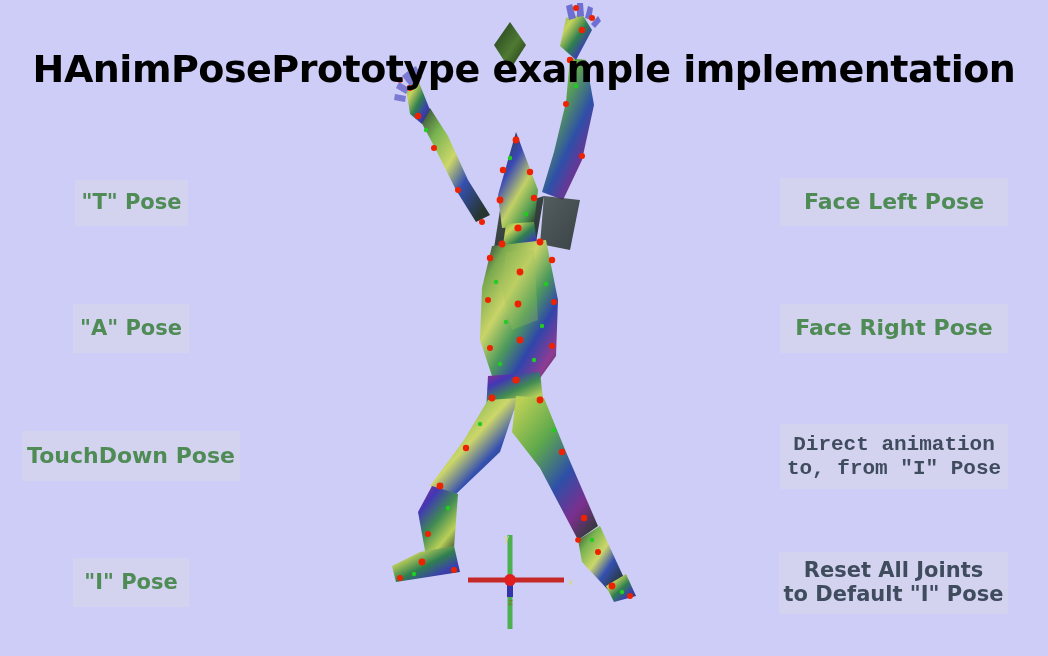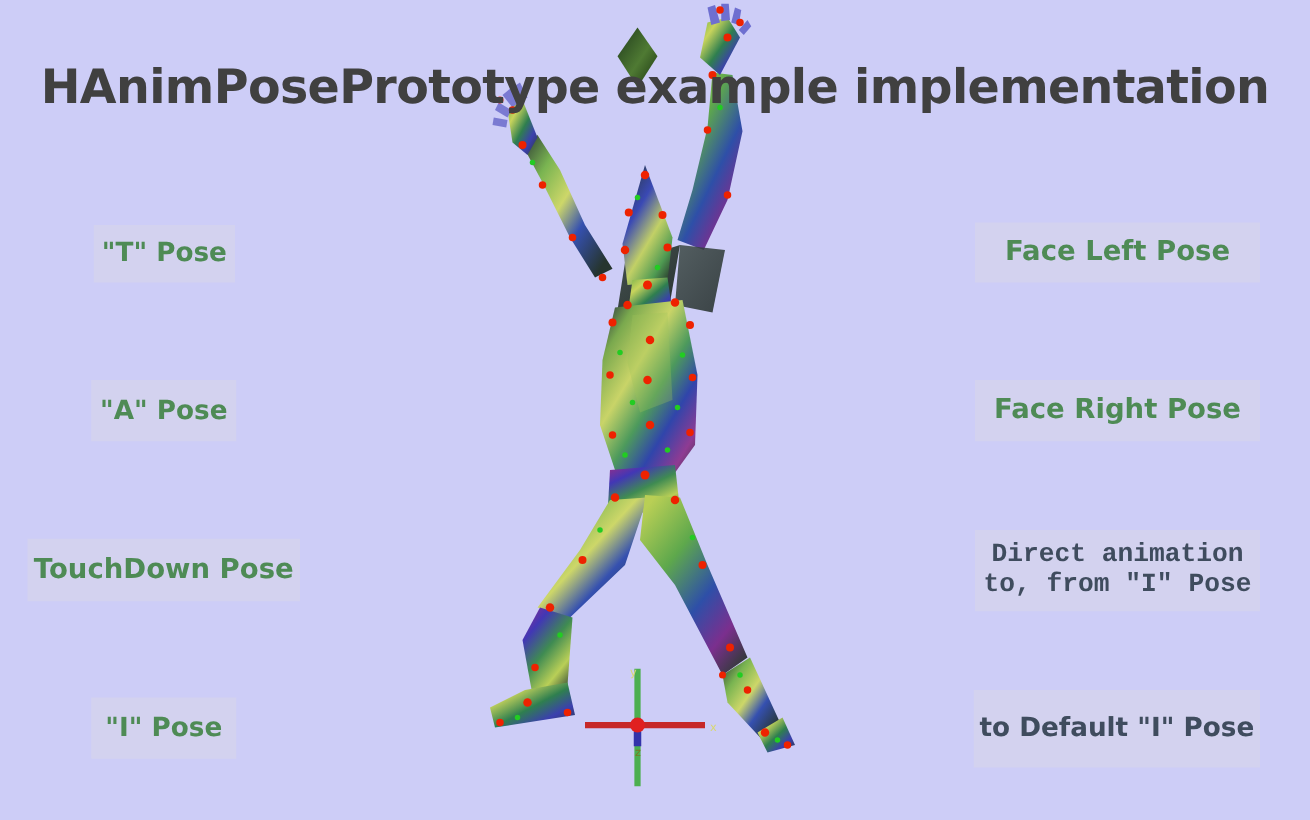--- a/index.html
+++ b/index.html
@@ -23,21 +23,21 @@
   #title {
     position: absolute;
     left: 0;
     top: 47px;
     width: 1048px;
     text-align: center;
     font-family: "DejaVu Sans", sans-serif;
     font-size: 38px;
     font-weight: bold;
     letter-spacing: -0.5px;
-    color: #404040;
+    color: #000000;
     z-index: 30;
     pointer-events: none;
     white-space: nowrap;
   }
 
   
   .btn {
     position: absolute;
     background: #d3d2ef;
     border: none;
@@ -307,17 +307,18 @@
 
   <button class="btn slate btn-direct">
     <span class="btn-label">
       <span class="l1">Direct animation</span>
       <span class="l2">to, from "I" Pose</span>
     </span>
   </button>
 
   <button class="btn slate btn-reset">
     <span class="btn-label">
+      <span class="l1">Reset All Joints</span>
       <span class="l2">to Default "I" Pose</span>
     </span>
   </button>
 
 </div>
 
 </body></html>

